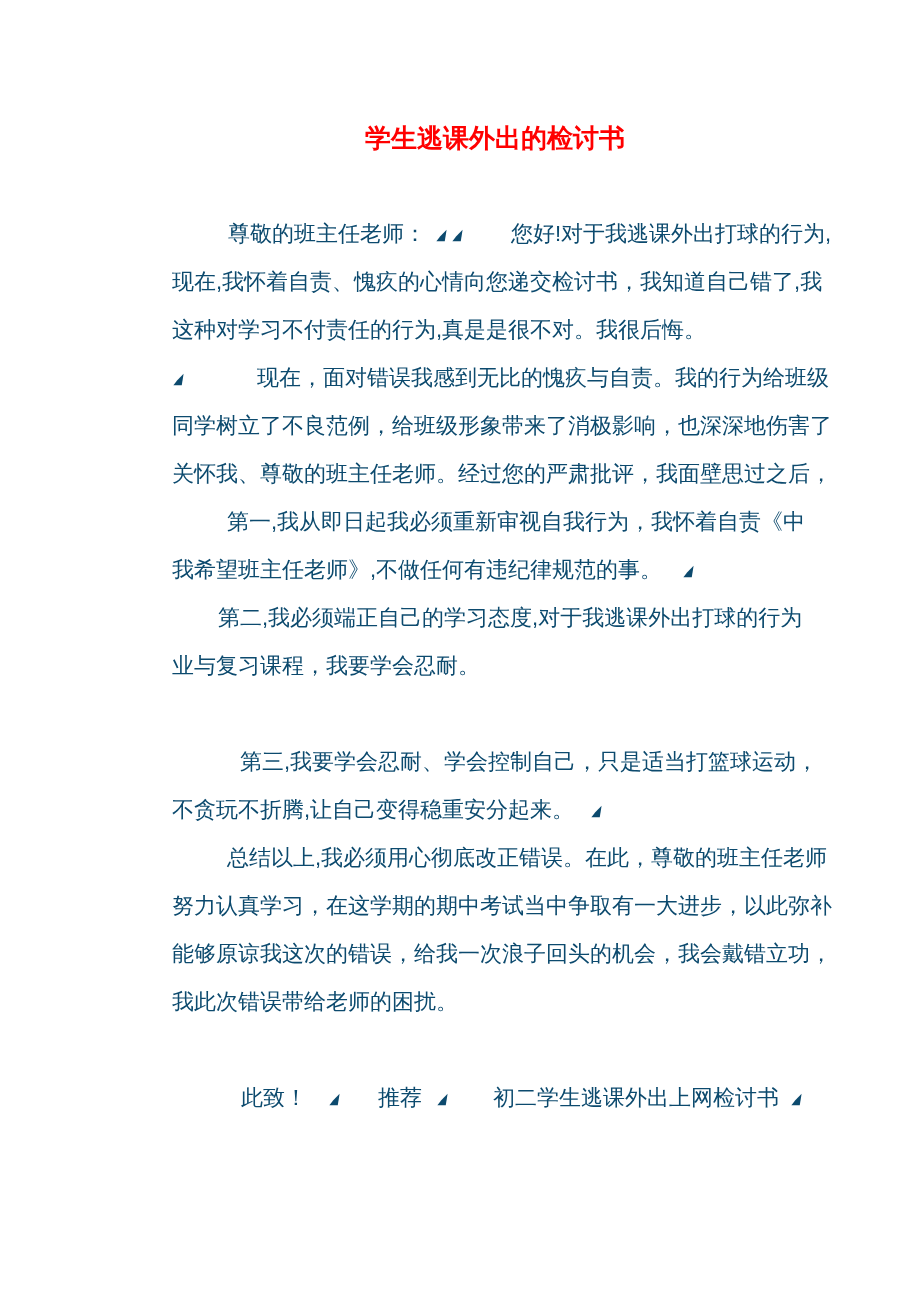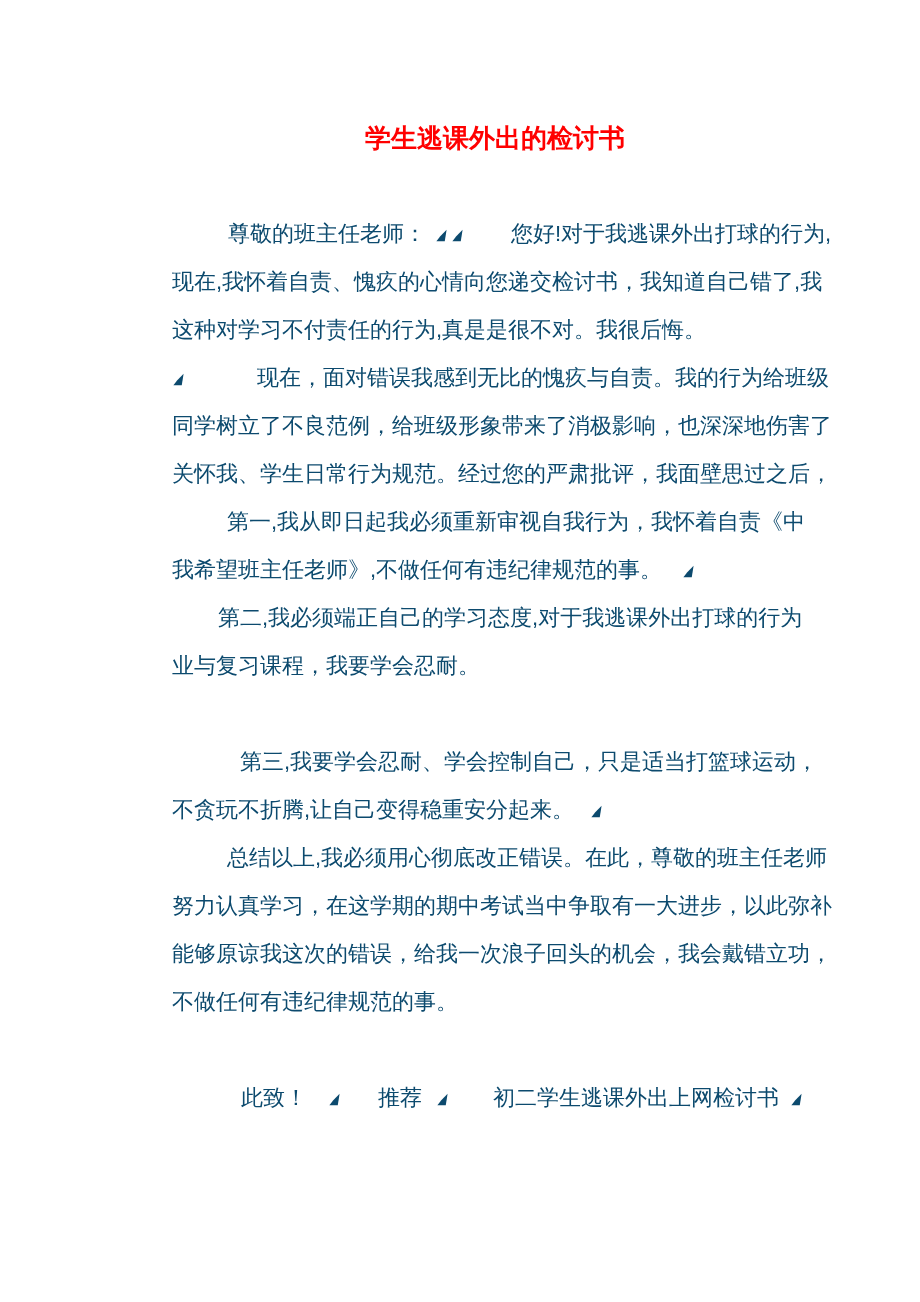--- a/index.html
+++ b/index.html
@@ -51,36 +51,36 @@
             <path d="M12 0.8 L5.2 7.8 L1 13.2 L10 13.2 Z" fill="currentColor"></path>
           </svg></span><span class="mark"><svg width="13" height="13" viewBox="0 0 13 14">
             <path d="M12 0.8 L5.2 7.8 L1 13.2 L10 13.2 Z" fill="currentColor"></path>
           </svg></span><span class="gap" style="width: 47px;"></span><span class="text-run">您好!对于我逃课外出打球的行为,</span></div>
       <div class="line"><span class="text-run">现在,我怀着自责、愧疚的心情向您递交检讨书，我知道自己错了,我</span></div>
       <div class="line"><span class="text-run">这种对学习不付责任的行为,真是是很不对。我很后悔。</span></div>
       <div class="line"><span class="mark"><svg width="13" height="13" viewBox="0 0 13 14">
             <path d="M12 0.8 L5.2 7.8 L1 13.2 L10 13.2 Z" fill="currentColor"></path>
           </svg></span><span class="gap" style="width: 72px;"></span><span class="text-run">现在，面对错误我感到无比的愧疚与自责。我的行为给班级</span></div>
       <div class="line"><span class="text-run">同学树立了不良范例，给班级形象带来了消极影响，也深深地伤害了</span></div>
-      <div class="line"><span class="text-run">关怀我、学生日常行为规范。经过您的严肃批评，我面壁思过之后，</span></div>
+      <div class="line"><span class="text-run">关怀我、尊敬的班主任老师。经过您的严肃批评，我面壁思过之后，</span></div>
       <div class="line" style="padding-left: 55px;"><span class="text-run">第一,我从即日起我必须重新审视自我行为，我怀着自责《中</span></div>
       <div class="line"><span class="text-run">我希望班主任老师》,不做任何有违纪律规范的事。</span><span class="gap" style="width: 20px;"></span><span class="mark"><svg width="13" height="13" viewBox="0 0 13 14">
             <path d="M12 0.8 L5.2 7.8 L1 13.2 L10 13.2 Z" fill="currentColor"></path>
           </svg></span></div>
       <div class="line" style="padding-left: 46px;"><span class="text-run">第二,我必须端正自己的学习态度,对于我逃课外出打球的行为</span></div>
       <div class="line"><span class="text-run">业与复习课程，我要学会忍耐。</span></div>
       <div class="line blank"></div>
       <div class="line" style="padding-left: 68px;"><span class="text-run">第三,我要学会忍耐、学会控制自己，只是适当打篮球运动，</span></div>
       <div class="line"><span class="text-run">不贪玩不折腾,让自己变得稳重安分起来。</span><span class="gap" style="width: 16px;"></span><span class="mark"><svg width="13" height="13" viewBox="0 0 13 14">
             <path d="M12 0.8 L5.2 7.8 L1 13.2 L10 13.2 Z" fill="currentColor"></path>
           </svg></span></div>
       <div class="line" style="padding-left: 55px;"><span class="text-run">总结以上,我必须用心彻底改正错误。在此，尊敬的班主任老师</span></div>
       <div class="line"><span class="text-run">努力认真学习，在这学期的期中考试当中争取有一大进步，以此弥补</span></div>
       <div class="line"><span class="text-run">能够原谅我这次的错误，给我一次浪子回头的机会，我会戴错立功，</span></div>
-      <div class="line"><span class="text-run">不做任何有违纪律规范的事。</span></div>
+      <div class="line"><span class="text-run">我此次错误带给老师的困扰。</span></div>
       <div class="line blank"></div>
       <div class="line" style="padding-left: 69px;"><span class="text-run">此致！</span><span class="gap" style="width: 21px;"></span><span class="mark"><svg width="13" height="13" viewBox="0 0 13 14">
             <path d="M12 0.8 L5.2 7.8 L1 13.2 L10 13.2 Z" fill="currentColor"></path>
           </svg></span><span class="gap" style="width: 37px;"></span><span class="text-run">推荐</span><span class="gap" style="width: 14px;"></span><span class="mark"><svg width="13" height="13" viewBox="0 0 13 14">
             <path d="M12 0.8 L5.2 7.8 L1 13.2 L10 13.2 Z" fill="currentColor"></path>
           </svg></span><span class="gap" style="width: 44px;"></span><span class="text-run">初二学生逃课外出上网检讨书</span><span class="gap" style="width: 11px;"></span><span class="mark"><svg width="13" height="13" viewBox="0 0 13 14">
             <path d="M12 0.8 L5.2 7.8 L1 13.2 L10 13.2 Z" fill="currentColor"></path>
           </svg></span></div>
     </div>
 </div>

